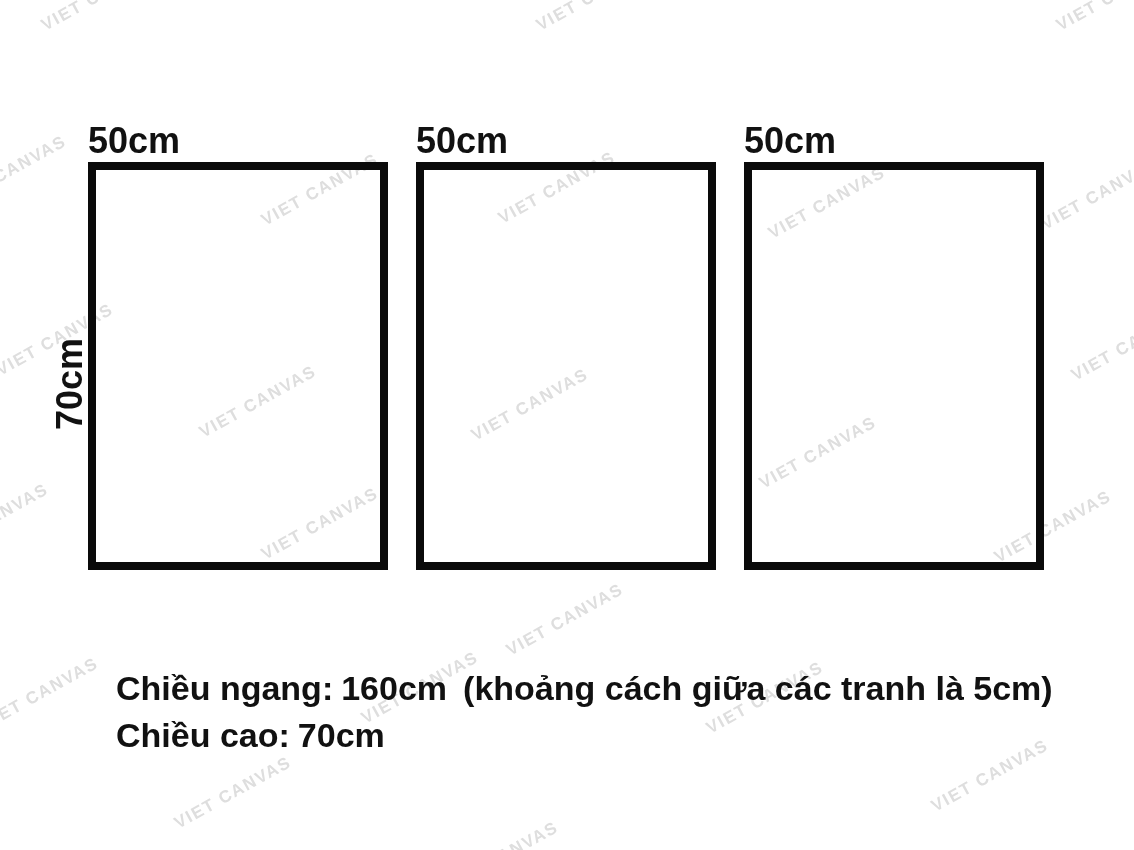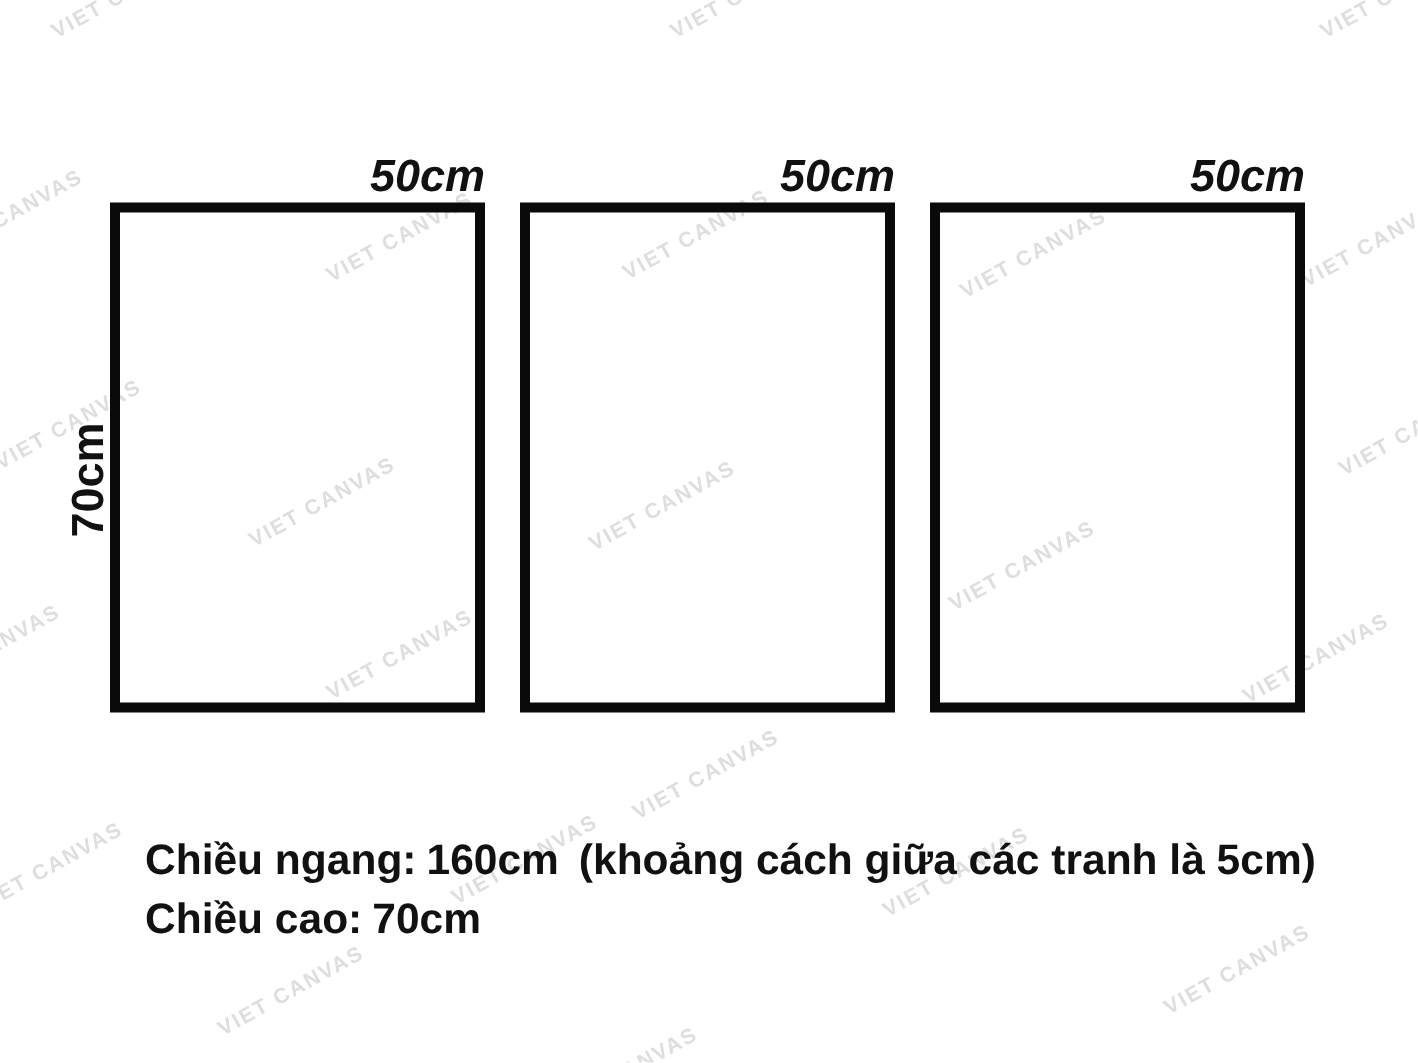--- a/index.html
+++ b/index.html
@@ -31,24 +31,23 @@
     border:8px solid var(--frame,#0a0a0a);
     box-sizing:border-box;
     background:transparent;
   }
   .frame-label{
     position:absolute;
     top:121px;
     width:300px;
     height:40px;
     line-height:40px;
-    text-align:right;
+    text-align:left;
     font-size:36px;
     font-weight:bold;
-    font-style:italic;
   }
   .height-label{
     position:absolute;
     left:70px;top:384px;
     transform:translate(-50%,-50%) rotate(-90deg);
     font-size:36px;
     font-weight:bold;
     white-space:nowrap;
   }
   .caption{

